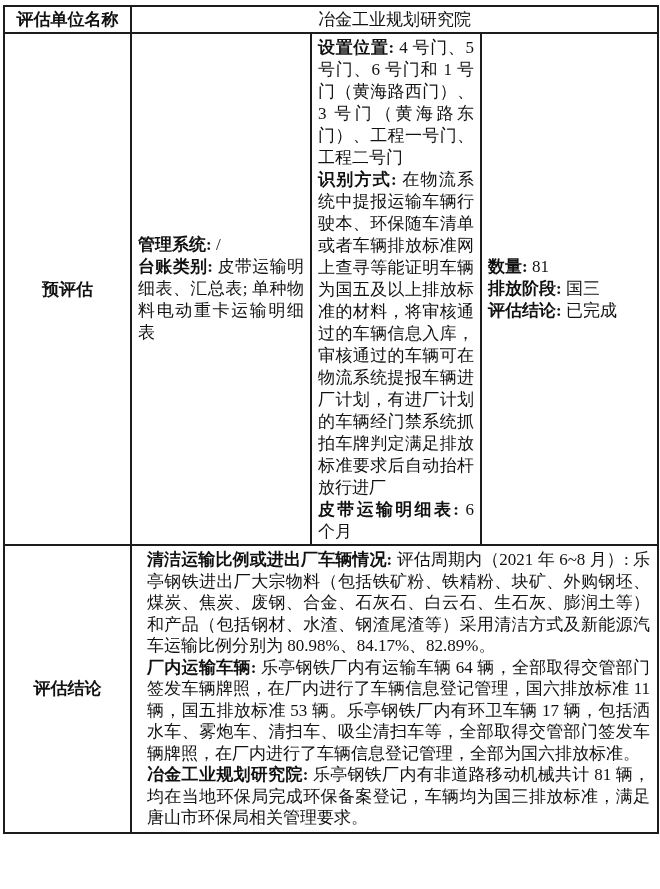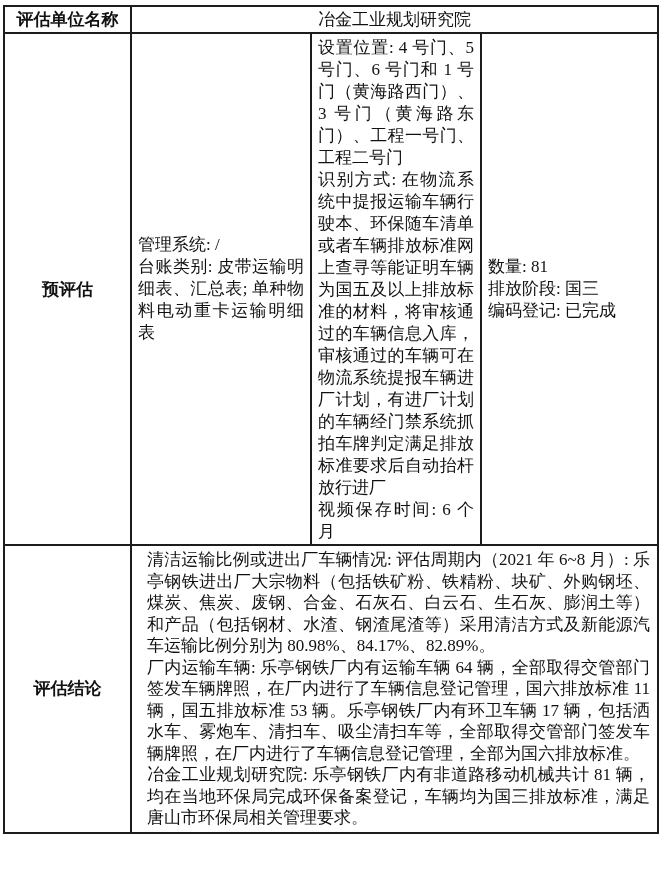--- a/index.html
+++ b/index.html
@@ -40,21 +40,21 @@
   }
   .body-cell p {
     margin: 0;
     line-height: 22px;
     text-align: justify;
   }
   .top { vertical-align: top; padding-top: 3px; }
   .mid { vertical-align: middle; }
   .concl p { line-height: 21.5px; margin-left: 8px; }
   .concl { padding: 3px 7px; }
-  b[data-name="item-label"] { font-weight: normal; }
+  b[data-name="item-label"] { font-weight: bold; }
 </style>
 </head>
 <body>
 
 <table class="doc" data-name="evaluation-table">
   <colgroup>
     <col style="width:127px">
     <col style="width:180px">
     <col style="width:170px">
     <col style="width:177px">
@@ -73,27 +73,27 @@
     <td class="lbl" data-name="pre-eval-row-label">预评估</td>
 
     <td class="body-cell mid" data-name="transport-ledger-cell">
       <p data-name="management-system-item"><b data-name="item-label">管理系统:</b><span data-name="item-text"> /</span></p>
       <p data-name="ledger-type-item"><b data-name="item-label">台账类别:</b><span data-name="item-text"> 皮带运输明细表、汇总表; 单种物料电动重卡运输明细表</span></p>
     </td>
 
     <td class="body-cell top" data-name="gate-video-cell">
       <p data-name="gate-location-item"><b data-name="item-label">设置位置:</b><span data-name="item-text"> 4 号门、5 号门、6 号门和 1 号门（黄海路西门）、3 号门（黄海路东门）、工程一号门、工程二号门</span></p>
       <p data-name="recognition-method-item"><b data-name="item-label">识别方式:</b><span data-name="item-text"> 在物流系统中提报运输车辆行驶本、环保随车清单或者车辆排放标准网上查寻等能证明车辆为国五及以上排放标准的材料，将审核通过的车辆信息入库，审核通过的车辆可在物流系统提报车辆进厂计划，有进厂计划的车辆经门禁系统抓拍车牌判定满足排放标准要求后自动抬杆放行进厂</span></p>
-      <p data-name="video-retention-item"><b data-name="item-label">视频保存时间:</b><span data-name="item-text"> 6 个月</span></p>
+      <p data-name="video-retention-item"><b data-name="item-label">皮带运输明细表:</b><span data-name="item-text"> 6 个月</span></p>
     </td>
 
     <td class="body-cell mid" data-name="nonroad-machinery-cell">
       <p data-name="quantity-item"><b data-name="item-label">数量:</b><span data-name="item-text"> 81</span></p>
       <p data-name="emission-stage-item"><b data-name="item-label">排放阶段:</b><span data-name="item-text"> 国三</span></p>
-      <p data-name="coding-registration-item"><b data-name="item-label">编码登记:</b><span data-name="item-text"> 已完成</span></p>
+      <p data-name="coding-registration-item"><b data-name="item-label">评估结论:</b><span data-name="item-text"> 已完成</span></p>
     </td>
   </tr>
 
   <tr data-name="conclusion-row" style="height:283px">
     <td class="lbl" data-name="conclusion-row-label">评估结论</td>
     <td class="body-cell top concl" colspan="3" data-name="conclusion-cell">
       <p data-name="clean-transport-ratio-paragraph"><b data-name="item-label">清洁运输比例或进出厂车辆情况:</b><span data-name="item-text"> 评估周期内（2021 年 6~8 月）: 乐亭钢铁进出厂大宗物料（包括铁矿粉、铁精粉、块矿、外购钢坯、煤炭、焦炭、废钢、合金、石灰石、白云石、生石灰、膨润土等）和产品（包括钢材、水渣、钢渣尾渣等）采用清洁方式及新能源汽车运输比例分别为 80.98%、84.17%、82.89%。</span></p>
       <p data-name="in-plant-vehicles-paragraph"><b data-name="item-label">厂内运输车辆:</b><span data-name="item-text"> 乐亭钢铁厂内有运输车辆 64 辆，全部取得交管部门签发车辆牌照，在厂内进行了车辆信息登记管理，国六排放标准 11 辆，国五排放标准 53 辆。乐亭钢铁厂内有环卫车辆 17 辆，包括洒水车、雾炮车、清扫车、吸尘清扫车等，全部取得交管部门签发车辆牌照，在厂内进行了车辆信息登记管理，全部为国六排放标准。</span></p>
       <p data-name="in-plant-nonroad-machinery-paragraph"><b data-name="item-label">冶金工业规划研究院:</b><span data-name="item-text"> 乐亭钢铁厂内有非道路移动机械共计 81 辆，均在当地环保局完成环保备案登记，车辆均为国三排放标准，满足唐山市环保局相关管理要求。</span></p>
     </td>

